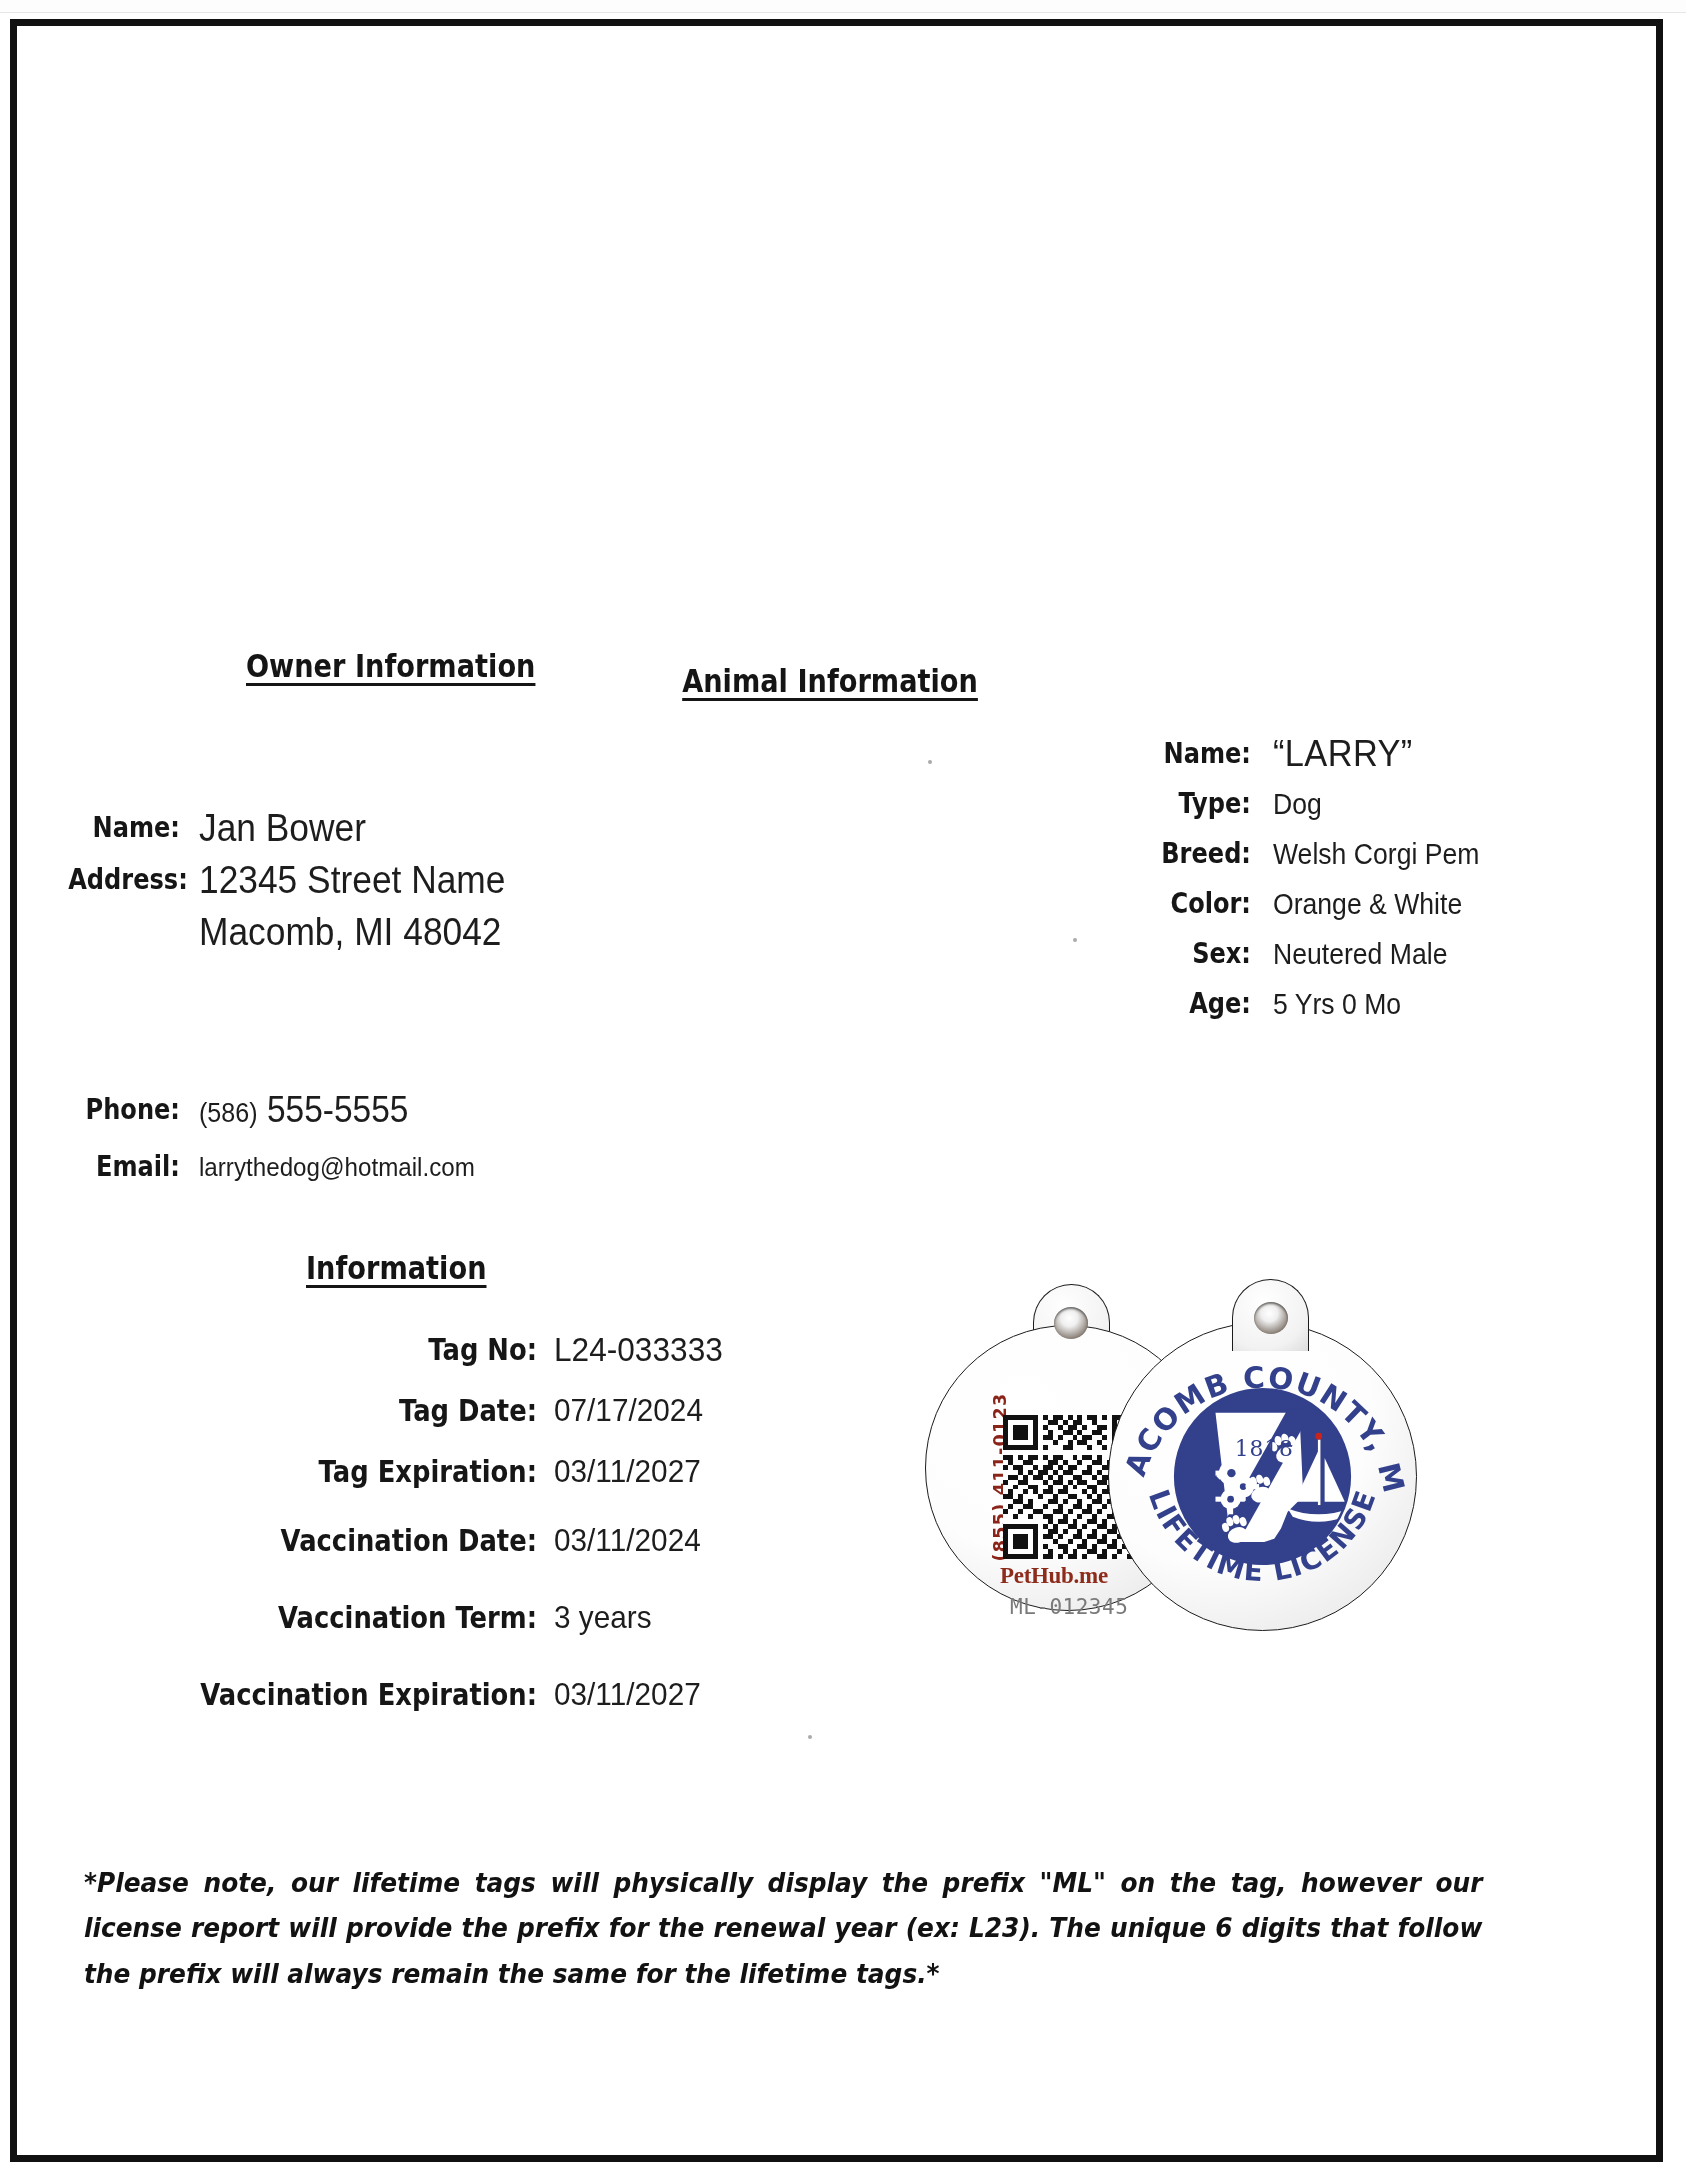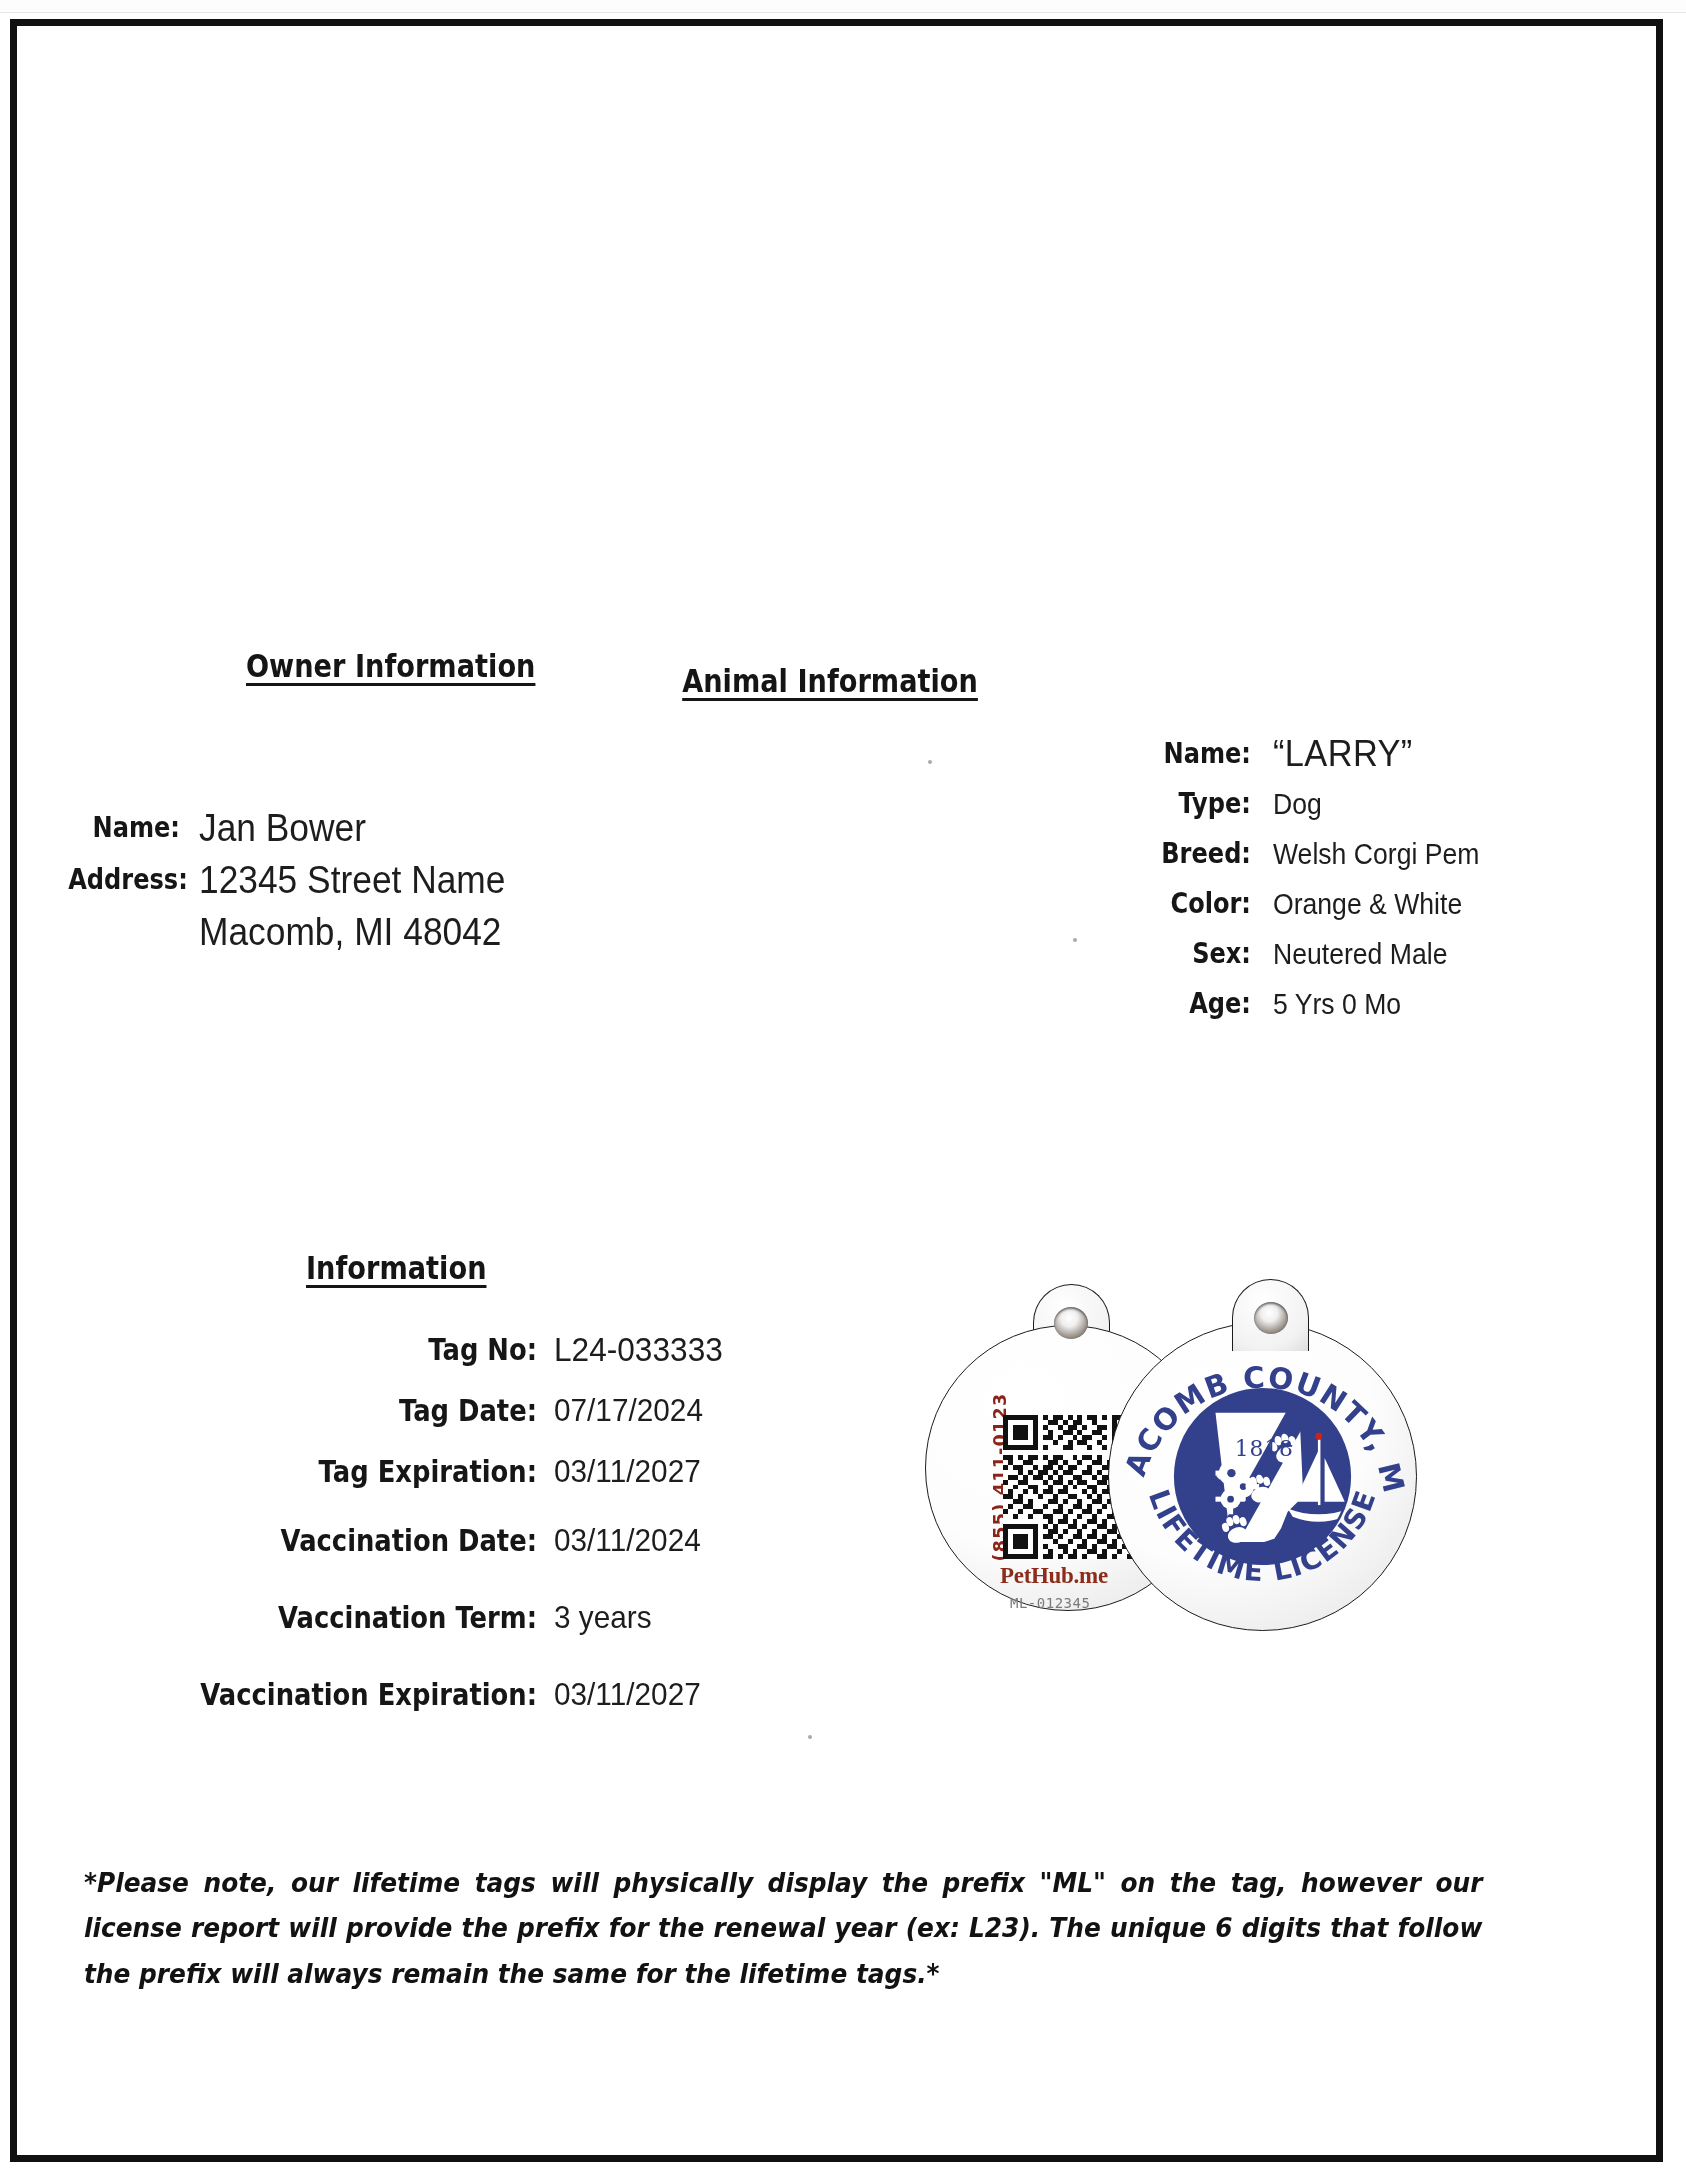--- a/index.html
+++ b/index.html
@@ -226,21 +226,21 @@
     font-size: 23px;
     color: #8e2c1c;
     white-space: nowrap;
     letter-spacing: -0.3px;
   }
   #qr-ml {
     position: absolute;
     left: 84px;
     top: 269px;
     font-family: "DejaVu Sans Mono", monospace;
-    font-size: 14px;
+    font-size: 21px;
     color: #7a7a7a;
     letter-spacing: 0.5px;
     white-space: nowrap;
   }
 
   
   #tag-seal { left: 188px; top: 62px; width: 309px; height: 309px; z-index: 5; }
   #tag-seal-loop { left: 312px; top: 18.5px; z-index: 6; }
   #tag-seal-hole { left: 334px; top: 42px; z-index: 7; }
   #seal-svg { position: absolute; left: 188px; top: 62px; width: 309px; height: 309px; z-index: 8; }
@@ -279,20 +279,27 @@
   <div class="fieldgrid" id="owner-fields">
     <div class="lbl">Name:</div>
     <div class="val">Jan Bower</div>
 
     <div class="lbl">Address:</div>
     <div class="val">12345 Street Name</div>
 
     <div class="val addr2">Macomb, MI 48042</div>
   </div>
 
+  <div class="fieldgrid" id="owner-contact">
+    <div class="lbl">Phone:</div>
+    <div class="val"><span class="phone-area">(586)</span> <span>555-5555</span></div>
+
+    <div class="lbl">Email:</div>
+    <div class="val email-val">larrythedog@hotmail.com</div>
+  </div>
 
   <div class="sec-head" id="animal-head">Animal Information</div>
 
   <div class="fieldgrid" id="animal-fields">
     <div class="lbl">Name:</div>
     <div class="val pet-name">“LARRY”</div>
 
     <div class="lbl">Type:</div>
     <div class="val">Dog</div>
 

